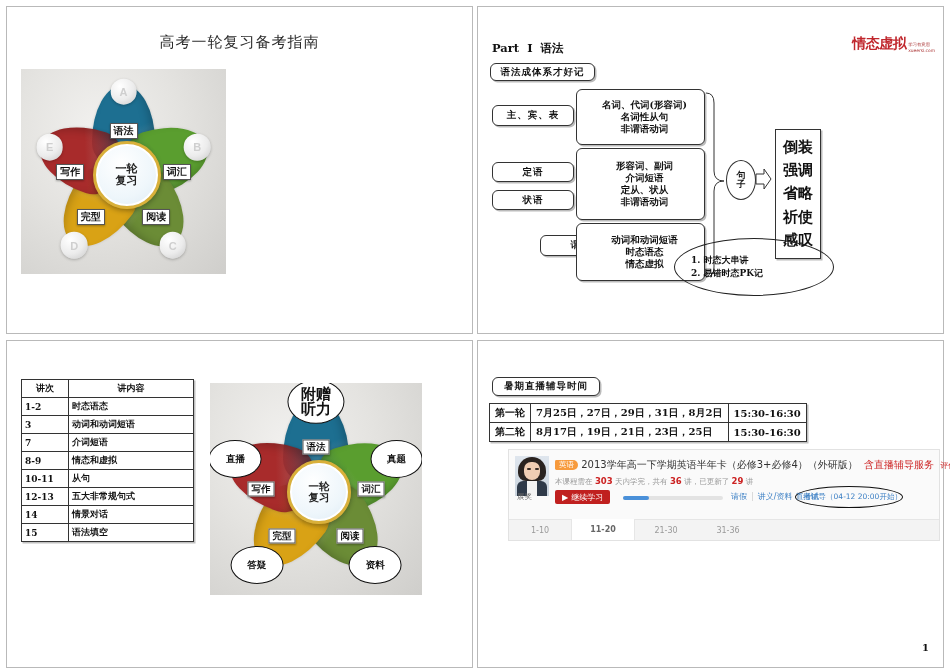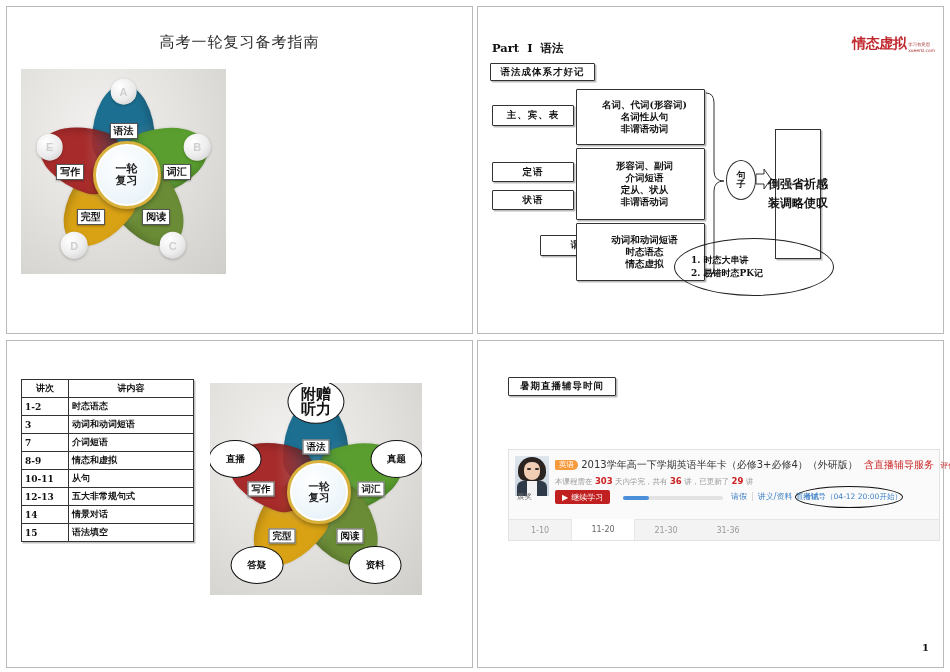--- a/index.html
+++ b/index.html
@@ -68,37 +68,37 @@
     font-family:"DejaVu Serif",serif;font-weight:bold;color:#111;
     line-height:1.05;
   }
 
   
   .part-title{position:absolute;font-weight:bold;font-size:11.5px;color:#111;font-family:"DejaVu Serif",serif;}
   .logo{position:absolute;display:flex;align-items:flex-end;gap:2px;}
   .logo-main{font-family:"DejaVu Sans",sans-serif;font-weight:bold;color:#c0272d;font-size:14px;letter-spacing:-.5px;}
   .logo-sub{font-family:"DejaVu Sans",sans-serif;color:#a33;font-size:4.4px;line-height:1.25;text-align:left;}
   .rbox{
-    position:absolute;border:1px solid #333;border-radius:1px;background:#fff;
+    position:absolute;border:1px solid #333;border-radius:6px;background:#fff;
     display:flex;flex-direction:column;align-items:center;justify-content:center;
     font-family:"DejaVu Serif",serif;font-weight:bold;color:#111;
     box-shadow:1.5px 1.5px 0 rgba(120,120,120,.5);
     box-sizing:border-box;line-height:1.28;
   }
   .rbox.tag{font-size:9.5px;letter-spacing:1px;}
   .rbox.grp{font-size:9.5px;padding-left:8px;}
   .ell{
     position:absolute;border:1px solid #333;border-radius:50%;background:#fff;
     display:flex;flex-direction:column;align-items:center;justify-content:center;
     font-family:"DejaVu Serif",serif;font-weight:bold;color:#111;font-size:9px;line-height:1.05;
   }
   .vbox{
     position:absolute;border:1px solid #333;background:#fff;
-    display:flex;flex-direction:row;align-items:center;justify-content:center;
-    font-family:"DejaVu Serif",serif;font-weight:bold;color:#111;font-size:12px;
+    display:flex;flex-direction:column;align-items:center;justify-content:center;
+    font-family:"DejaVu Serif",serif;font-weight:bold;color:#111;font-size:15px;
     line-height:1.55;box-shadow:1.5px 1.5px 0 rgba(120,120,120,.5);
   }
   .note-ell{
     position:absolute;border:1px solid #222;border-radius:50%;background:transparent;
     display:flex;flex-direction:column;justify-content:center;
     font-family:"DejaVu Serif",serif;font-weight:bold;color:#111;font-size:9px;
     padding-left:16px;box-sizing:border-box;line-height:1.45;
   }
 
   
@@ -147,21 +147,21 @@
   .links{position:absolute;left:222px;top:41px;font-size:8px;color:#3b7fc4;font-family:"DejaVu Sans",sans-serif;display:flex;align-items:center;gap:4px;}
   .links .sep{color:#ccc;}
   .live-circle{
     position:absolute;left:286px;top:36px;width:106px;height:20px;
     border:1.6px solid #111;border-radius:50%;
     display:flex;align-items:center;justify-content:center;
   }
   .live-circle span{font-size:7.5px;color:#3b7fc4;font-family:"DejaVu Sans",sans-serif;white-space:nowrap;}
   .tabs{position:absolute;left:0;bottom:0;width:100%;height:20px;border-top:1px solid #e6e6e6;background:#f3f3f3;display:flex;align-items:stretch;}
   .tabs .tab{width:62px;display:flex;align-items:center;justify-content:center;font-size:8px;color:#999;font-family:"DejaVu Sans",sans-serif;}
-  .tabs .tab.active{background:#fff;color:#666;border-left:1px solid #e6e6e6;border-right:1px solid #e6e6e6;position:relative;top:-1px;height:21px;}
+  .tabs .tab.active{background:#fff;color:#666;border-left:1px solid #e6e6e6;border-right:1px solid #e6e6e6;position:relative;top:-1px;height:21px;font-weight:bold;}
   .page-num{position:absolute;right:14px;bottom:14px;font-size:10px;font-weight:bold;color:#111;font-family:"DejaVu Serif",serif;}
 </style>
 </head>
 <body>
 
 <div class="page">
 
   <div class="panel" id="panel-tl">
     <div class="slide-title" style="top:26px;">高考一轮复习备考指南</div>
 
@@ -332,22 +332,36 @@
           </div>
           <div class="bubble" style="width: 24%; height: 17%; left: 12%; top: 36%; transform: translate(-50%, -50%); font-size: 9.5px; z-index: 7;">
             <span>直播</span>
           </div>
         </div>
     </div>
   </div>
 
   <div class="panel" id="panel-br">
 
-    <div class="rbox tag" style="left:30px;top:36px;width:108px;height:19px;">暑期直播辅导时间</div>
-
+    <div class="rbox tag" style="left:14px;top:36px;width:108px;height:19px;">暑期直播辅导时间</div>
+
+    <table class="grid" id="schedule-table" style="left:11px;top:62px;">
+      <tbody id="schedule-body">
+          <tr>
+            <td class="sc0">第一轮</td>
+            <td class="sc1">7月25日，27日，29日，31日，8月2日</td>
+            <td class="sc2">15:30-16:30</td>
+          </tr>
+          <tr>
+            <td class="sc0">第二轮</td>
+            <td class="sc1">8月17日，19日，21日，23日，25日</td>
+            <td class="sc2">15:30-16:30</td>
+          </tr>
+        </tbody>
+    </table>
 
     <div class="card" style="left:11px;top:108px;width:432px;height:92px;margin-left:19px;">
       <div class="card-inner">
         <div class="avatar">
           <div class="av-hair"></div>
           <div class="av-face"></div>
           <div class="av-eye" style="left:12px;"></div>
           <div class="av-eye" style="left:20px;"></div>
           <div class="av-body"></div>
           <div class="av-shirt"></div>

